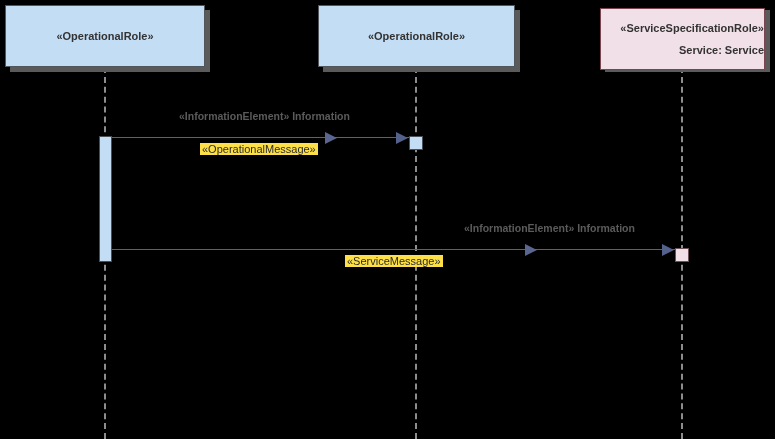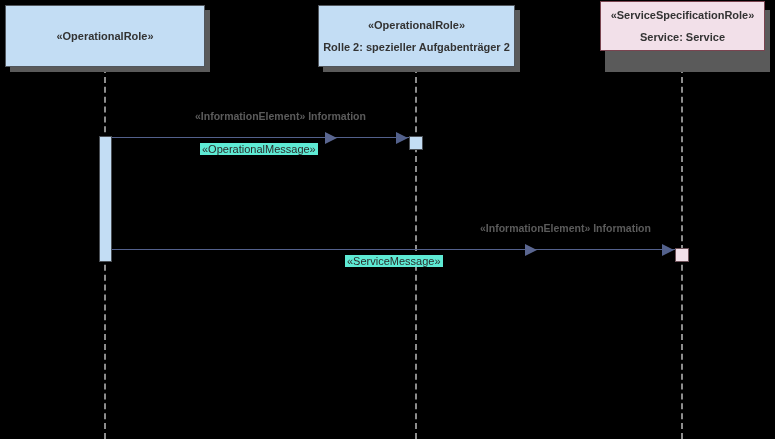--- a/index.html
+++ b/index.html
@@ -89,27 +89,26 @@
   .msg-arrow.mid {
     border-left-color: #5a6690;
   }
   .msg-label-top {
     position: absolute;
     font-size: 10.5px;
     font-weight: bold;
     color: #5b5b5b;
     white-space: nowrap;
     z-index: 3;
-    margin-left: 16px;
   }
   .msg-label-bottom {
     position: absolute;
     font-size: 11px;
     color: #2b2b2b;
-    background: #5eead4;
+    background: #fde047;
     padding: 0 2px;
     white-space: nowrap;
     z-index: 3;
   }
 </style>
 </head>
 <body>
 
 <div id="canvas">
 
@@ -120,24 +119,23 @@
   <div class="head-shadow" style="left:10px; top:10px; width:200px; height:62px;"></div>
   <div class="head-shadow" style="left:323px; top:10px; width:197px; height:62px;"></div>
   <div class="head-shadow" style="left:605px; top:10px; width:165px; height:62px;"></div>
 
   <div class="lifeline-head operational" style="left:5px; top:5px; width:200px; height:62px; z-index:2;">
     <div class="stereotype">«OperationalRole»</div>
   </div>
 
   <div class="lifeline-head operational" style="left:318px; top:5px; width:197px; height:62px; z-index:2;">
     <div class="stereotype">«OperationalRole»</div>
-    <div class="rolename">Rolle 2: spezieller Aufgabenträger 2</div>
   </div>
 
-  <div class="lifeline-head service" style="left:600px; top:1px; width:165px; height:50px; z-index:2;">
+  <div class="lifeline-head service" style="left:600px; top:8px; width:165px; height:62px; z-index:2;align-items:flex-end;">
     <div class="stereotype">«ServiceSpecificationRole»</div>
     <div class="rolename">Service: Service</div>
   </div>
 
   <div class="activation" style="left:99px; top:136px; width:13px; height:126px;"></div>
   <div class="activation" style="left:409px; top:136px; width:14px; height:14px;"></div>
   <div class="activation pinkbar" style="left:675px; top:248px; width:14px; height:14px;"></div>
 
   <div class="msg-line" style="left:106px; top:137px; width:303px;"></div>
   <div class="msg-arrow mid" style="left:325px; top:132px;"></div>

